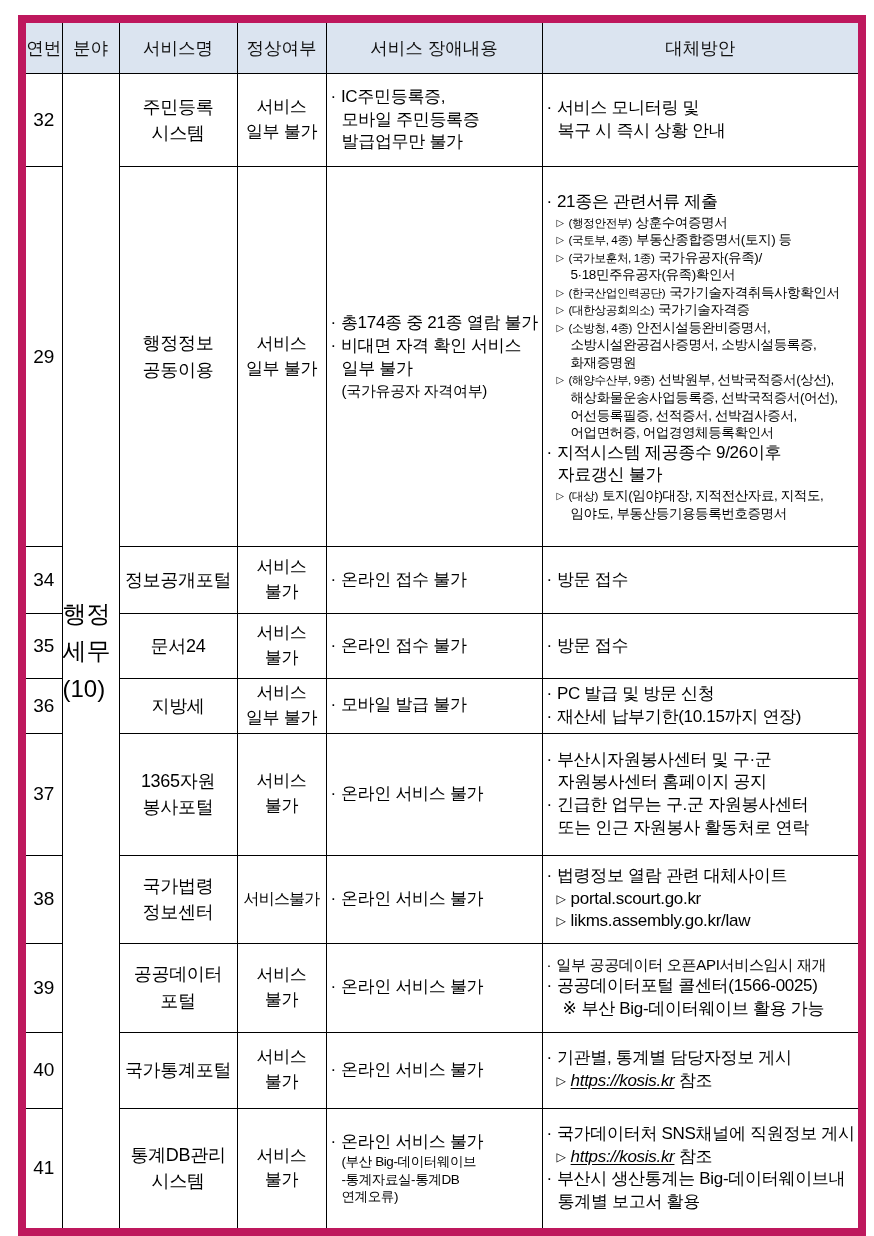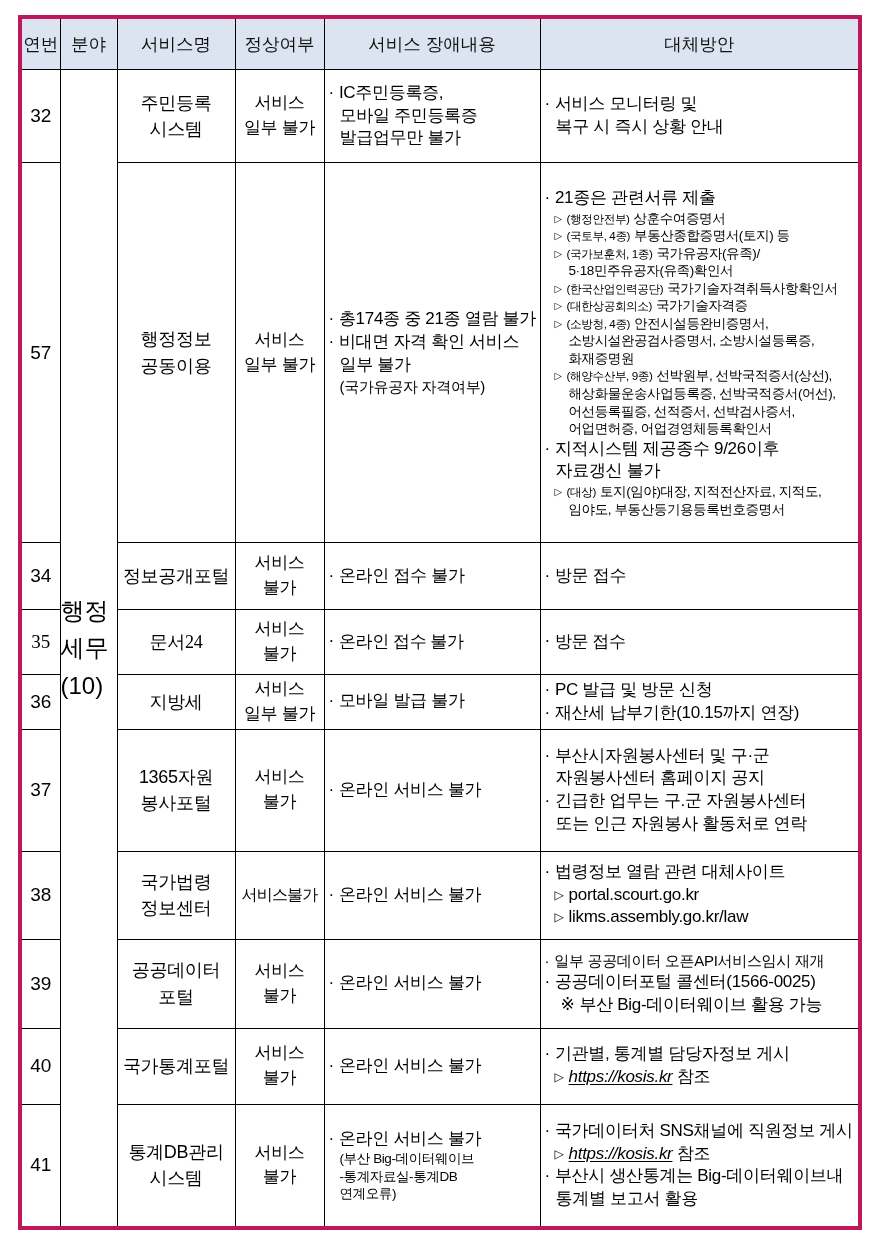--- a/index.html
+++ b/index.html
@@ -2,21 +2,21 @@
 <html><head>
 <meta charset="utf-8">
 <style>
   html,body{margin:0;padding:0;}
   body{
     width:874px;height:1236px;background:#ffffff;position:relative;
     font-family:"Liberation Sans","DejaVu Sans",sans-serif;color:#000;
     -webkit-font-smoothing:antialiased;
   }
   .page{position:absolute;left:18px;top:15px;}
-  table{border-collapse:collapse;table-layout:fixed;width:840px;border:4px solid #be185d;}
+  table{border-collapse:collapse;table-layout:fixed;width:840px;border:8px solid #be185d;}
   th,td{border:1px solid #000;vertical-align:middle;overflow:hidden;padding:0;}
   thead th{
     background:#dbe4f0;height:50px;font-weight:400;font-size:17.5px;
     text-align:center;color:#111;letter-spacing:0;
   }
   .c-num{text-align:center;font-size:19px;}
   .c-cat{font-size:24px;line-height:1.55;}
   .c-service{text-align:center;font-size:18px;line-height:1.45;letter-spacing:-0.3px;}
   .c-status{text-align:center;font-size:18px;line-height:1.45;letter-spacing:-0.3px;}
   .c-issues,.c-alts{padding:4px 2px 4px 3px;vertical-align:middle;}
@@ -92,21 +92,21 @@
             <div class="line sz-n lvl0">
               <span class="bullet">·</span>
               <span class="txt">서비스 모니터링 및</span>
             </div>
             <div class="line sz-n lvl0c">
               <span class="txt">복구 시 즉시 상황 안내</span>
             </div>
           </td>
         </tr>
         <tr style="height: 380px;">
-          <td class="c-num">57</td>
+          <td class="c-num">29</td>
           <td class="c-service">
             <div>행정정보</div>
             <div>공동이용</div>
           </td>
           <td class="c-status">
             <div class="sline sz-n">서비스</div>
             <div class="sline sz-n">일부 불가</div>
           </td>
           <td class="c-issues">
             <div class="line sz-n lvl0">
@@ -214,21 +214,21 @@
               <span class="txt">온라인 접수 불가</span>
             </div>
           </td>
           <td class="c-alts">
             <div class="line sz-n lvl0">
               <span class="bullet">·</span>
               <span class="txt">방문 접수</span>
             </div>
           </td>
         </tr>
-        <tr style="height: 65px; font-family: Liberation Serif, serif;">
+        <tr style="height: 65px;">
           <td class="c-num">35</td>
           <td class="c-service">
             <div>문서24</div>
           </td>
           <td class="c-status">
             <div class="sline sz-n">서비스</div>
             <div class="sline sz-n">불가</div>
           </td>
           <td class="c-issues">
             <div class="line sz-n lvl0">

